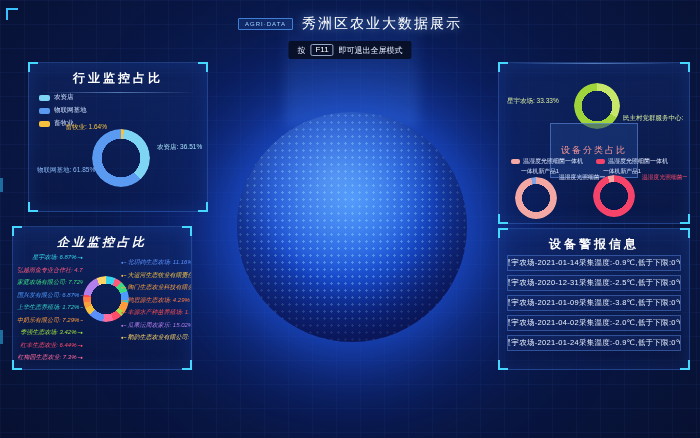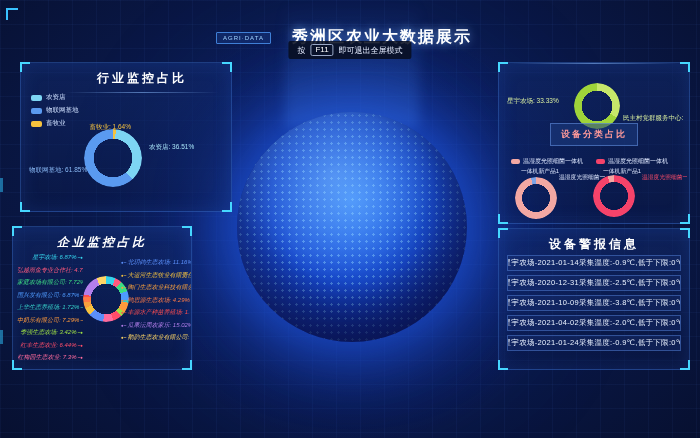--- a/index.html
+++ b/index.html
@@ -21,30 +21,30 @@
       radial-gradient(circle at 50% 38%, rgba(64,144,255,.95), rgba(28,84,225,.9) 45%, rgba(12,32,135,.95) 78%, rgba(8,20,90,.98));
     background-size:7px 7px,100% 100%;
     box-shadow:0 0 60px 18px rgba(35,100,255,.5),0 0 130px 50px rgba(25,70,210,.3),
       inset -10px -24px 60px rgba(5,10,60,.9), inset 0 0 40px rgba(60,130,255,.55);}
   .globe::after{content:"";position:absolute;inset:0;border-radius:50%;
     background:radial-gradient(circle at 42% 28%, rgba(150,205,255,.35), transparent 48%);}
 
   .header{position:absolute;top:15px;left:0;right:0;display:flex;justify-content:center;align-items:center;gap:9px;z-index:4;}
   .logo{font-size:6px;letter-spacing:1px;color:#9fd2ff;border:1px solid #3f7fd6;background:rgba(20,50,120,.6);
     padding:2px 6px;border-radius:1px;}
-  .title{margin:12px;font-size:16px;font-weight:bold;color:#ffffff;letter-spacing:2px;
+  .title{margin:0;font-size:14px;font-weight:normal;color:#ffffff;letter-spacing:2px;
     text-shadow:0 0 10px rgba(120,180,255,.8);}
   .hint{position:absolute;top:41px;left:50%;transform:translateX(-50%);z-index:4;
     display:flex;align-items:center;gap:5px;background:rgba(8,14,32,.88);color:#e5ecff;
     font-size:8px;padding:3px 9px;border-radius:2px;}
   .key{border:1px solid #9aa8c8;border-radius:2px;padding:0 4px;line-height:10px;font-size:8px;color:#fff;}
 
   .panel{position:absolute;background:linear-gradient(180deg,rgba(18,44,112,.5),rgba(10,24,70,.42));
     border:1px solid rgba(70,130,230,.35);box-shadow:inset 0 0 18px rgba(40,90,200,.22);}
-  .p1{left:20px;top:62px;width:178px;height:148px;padding-left:32px;}
+  .p1{left:28px;top:62px;width:178px;height:148px;}
   .p2{left:12px;top:226px;width:178px;height:142px;font-style:italic;}
   .p3{left:498px;top:62px;width:190px;height:160px;}
   .p4{left:498px;top:228px;width:190px;height:140px;}
   .c{position:absolute;width:8px;height:8px;border:0 solid #46d7ff;}
   .c.tl{left:-1px;top:-1px;border-left-width:2px;border-top-width:2px;}
   .c.tr{right:-1px;top:-1px;border-right-width:2px;border-top-width:2px;}
   .c.bl{left:-1px;bottom:-1px;border-left-width:2px;border-bottom-width:2px;}
   .c.br{right:-1px;bottom:-1px;border-right-width:2px;border-bottom-width:2px;}
   .ptitle{margin:0;padding:7px 0 5px;text-align:center;color:#fff;font-size:12px;font-weight:bold;letter-spacing:3px;}
   .divider{height:1px;margin:0 12px;background:linear-gradient(90deg,transparent,rgba(140,190,255,.55),transparent);}
@@ -68,22 +68,22 @@
   .lbl-left{left:4px;top:27px;width:66px;align-items:flex-end;}
   .lbl-right{left:108px;top:32px;width:70px;align-items:flex-start;}
   .lbl{font-size:6px;line-height:6.5px;white-space:nowrap;overflow:hidden;max-width:100%;}
   .lbl-left .lbl::after{content:" –●";font-size:4.5px;}
   .lbl-right .lbl::before{content:"●– ";font-size:4.5px;}
 
   .d-device{position:absolute;left:75px;top:20px;width:46px;height:46px;}
   .lblA-left{position:absolute;left:8px;top:34px;font-size:6.5px;white-space:nowrap;}
   .lblA-right{position:absolute;left:124px;top:51px;font-size:6.5px;white-space:nowrap;overflow:hidden;width:64px;}
 
-  .cat-title{position:absolute;left:50%;top:60px;transform:translateX(-50%);font-size:9px;font-weight:bold;
-    color:#ff9a9a;letter-spacing:2px;padding:4px 10px;border:1px solid rgba(120,170,255,.45);
+  .cat-title{position:absolute;left:50%;top:60px;transform:translateX(-50%);font-size:9px;font-weight:normal;
+    color:#ff9a9a;letter-spacing:2px;padding:20px 10px;border:1px solid rgba(120,170,255,.45);
     background:rgba(30,60,130,.55);white-space:nowrap;}
   .cat-legend{position:absolute;display:flex;align-items:center;gap:3px;font-size:6px;color:#dfe8ff;white-space:nowrap;}
   .cat-legend .sw{width:9px;height:5px;}
   .cl1{left:12px;top:94px;} .cl2{left:97px;top:94px;}
   .cat-lbl{position:absolute;font-size:5.8px;color:#dfe8ff;white-space:nowrap;}
   .cp1{left:22px;top:104px;} .cp2{left:104px;top:104px;}
   .cd1{left:60px;top:110px;} .cd2{left:143px;top:110px;overflow:hidden;width:45px;}
   .d-cat1{position:absolute;left:16px;top:114px;width:42px;height:42px;}
   .d-cat2{position:absolute;left:94px;top:112px;width:42px;height:42px;}
 
@@ -229,20 +229,20 @@
     <i class="c bl"></i>
       <i class="c br"></i>
     <h2 class="ptitle">设备警报信息</h2>
     <ul class="alarm-list">
 
         <li class="alarm-row">星宇农场-2021-01-14采集温度:-0.9℃,低于下限:0℃</li>
 
 
         <li class="alarm-row">星宇农场-2020-12-31采集温度:-2.5℃,低于下限:0℃</li>
 
-        <li class="alarm-row">星宇农场-2021-10-09采集温度:-3.8℃,低于下限:0℃</li>
+        <li class="alarm-row">星宇农场-2021-01-09采集温度:-3.8℃,低于下限:0℃</li>
 
         <li class="alarm-row">星宇农场-2021-04-02采集温度:-2.0℃,低于下限:0℃</li>
 
         <li class="alarm-row">星宇农场-2021-01-24采集温度:-0.9℃,低于下限:0℃</li>
       </ul>
   </section>
 </div>
 
 </body></html>

